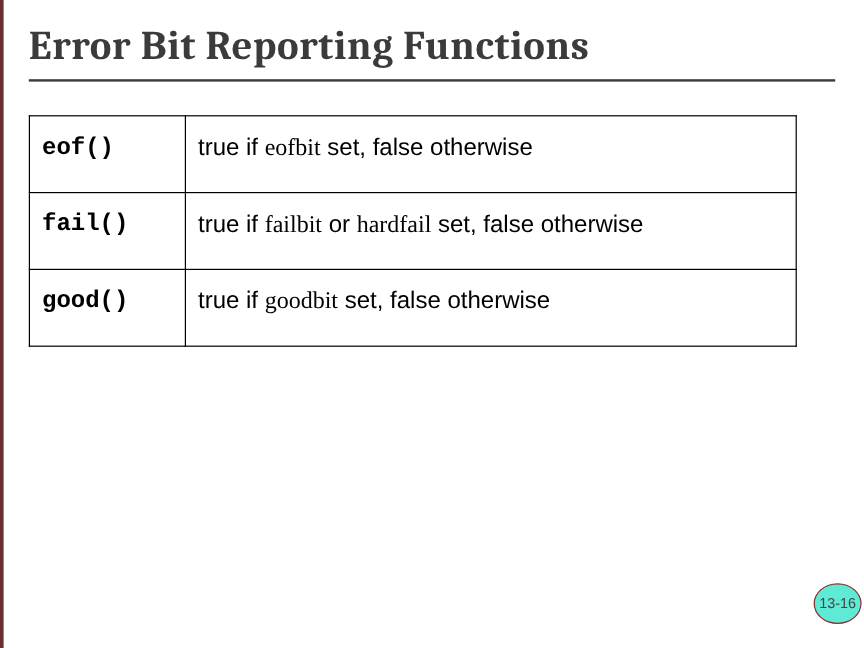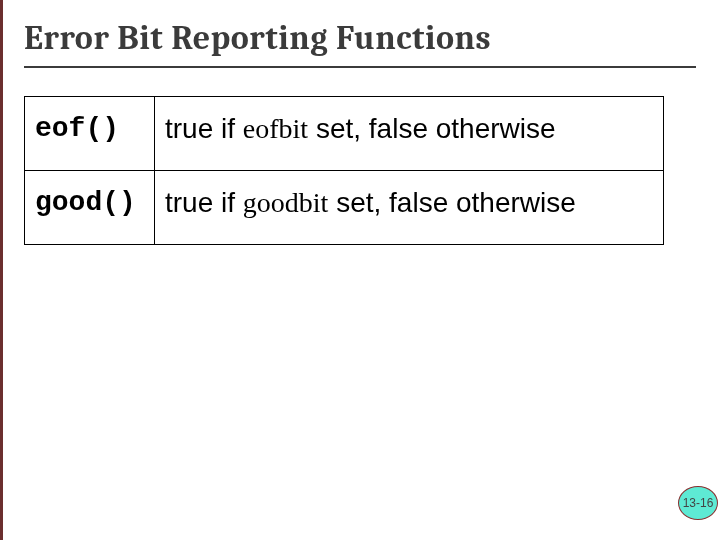--- a/index.html
+++ b/index.html
@@ -25,21 +25,21 @@
     margin-bottom: 28px;
   }
   table.funcs {
     border-collapse: collapse;
     width: 640px;
   }
   table.funcs td {
     border: 1.5px solid #000;
     padding: 14px 10px 24px 10px;
     vertical-align: top;
-    font-size: 28px;
+    font-size: 20px;
     color: #000;
     font-family: Arial, Helvetica, sans-serif;
     font-weight: 400;
     line-height: 1.25;
   }
   table.funcs td.fn {
     width: 130px;
     font-family: "Courier New", monospace;
     font-weight: 700;
     white-space: nowrap;
@@ -80,20 +80,24 @@
 <div class="slide">
   <h1 class="title">Error Bit Reporting Functions</h1>
 
   <table class="funcs">
     <tbody>
       <tr>
         <td class="fn">eof()</td>
         <td><span>true if </span><span class="mono">eofbit</span><span> set, false otherwise</span></td>
       </tr>
       <tr>
+        <td class="fn">fail()</td>
+        <td><span>true if </span><span class="mono">failbit</span><span> or </span><span class="mono">hardfail</span><span> set, false otherwise</span></td>
+      </tr>
+      <tr>
         <td class="fn">good()</td>
         <td><span>true if </span><span class="mono">goodbit</span><span> set, false otherwise</span></td>
       </tr>
     </tbody>
   </table>
 </div>
 
 <div class="pagenum">
   <span>13-16</span>
 </div>

